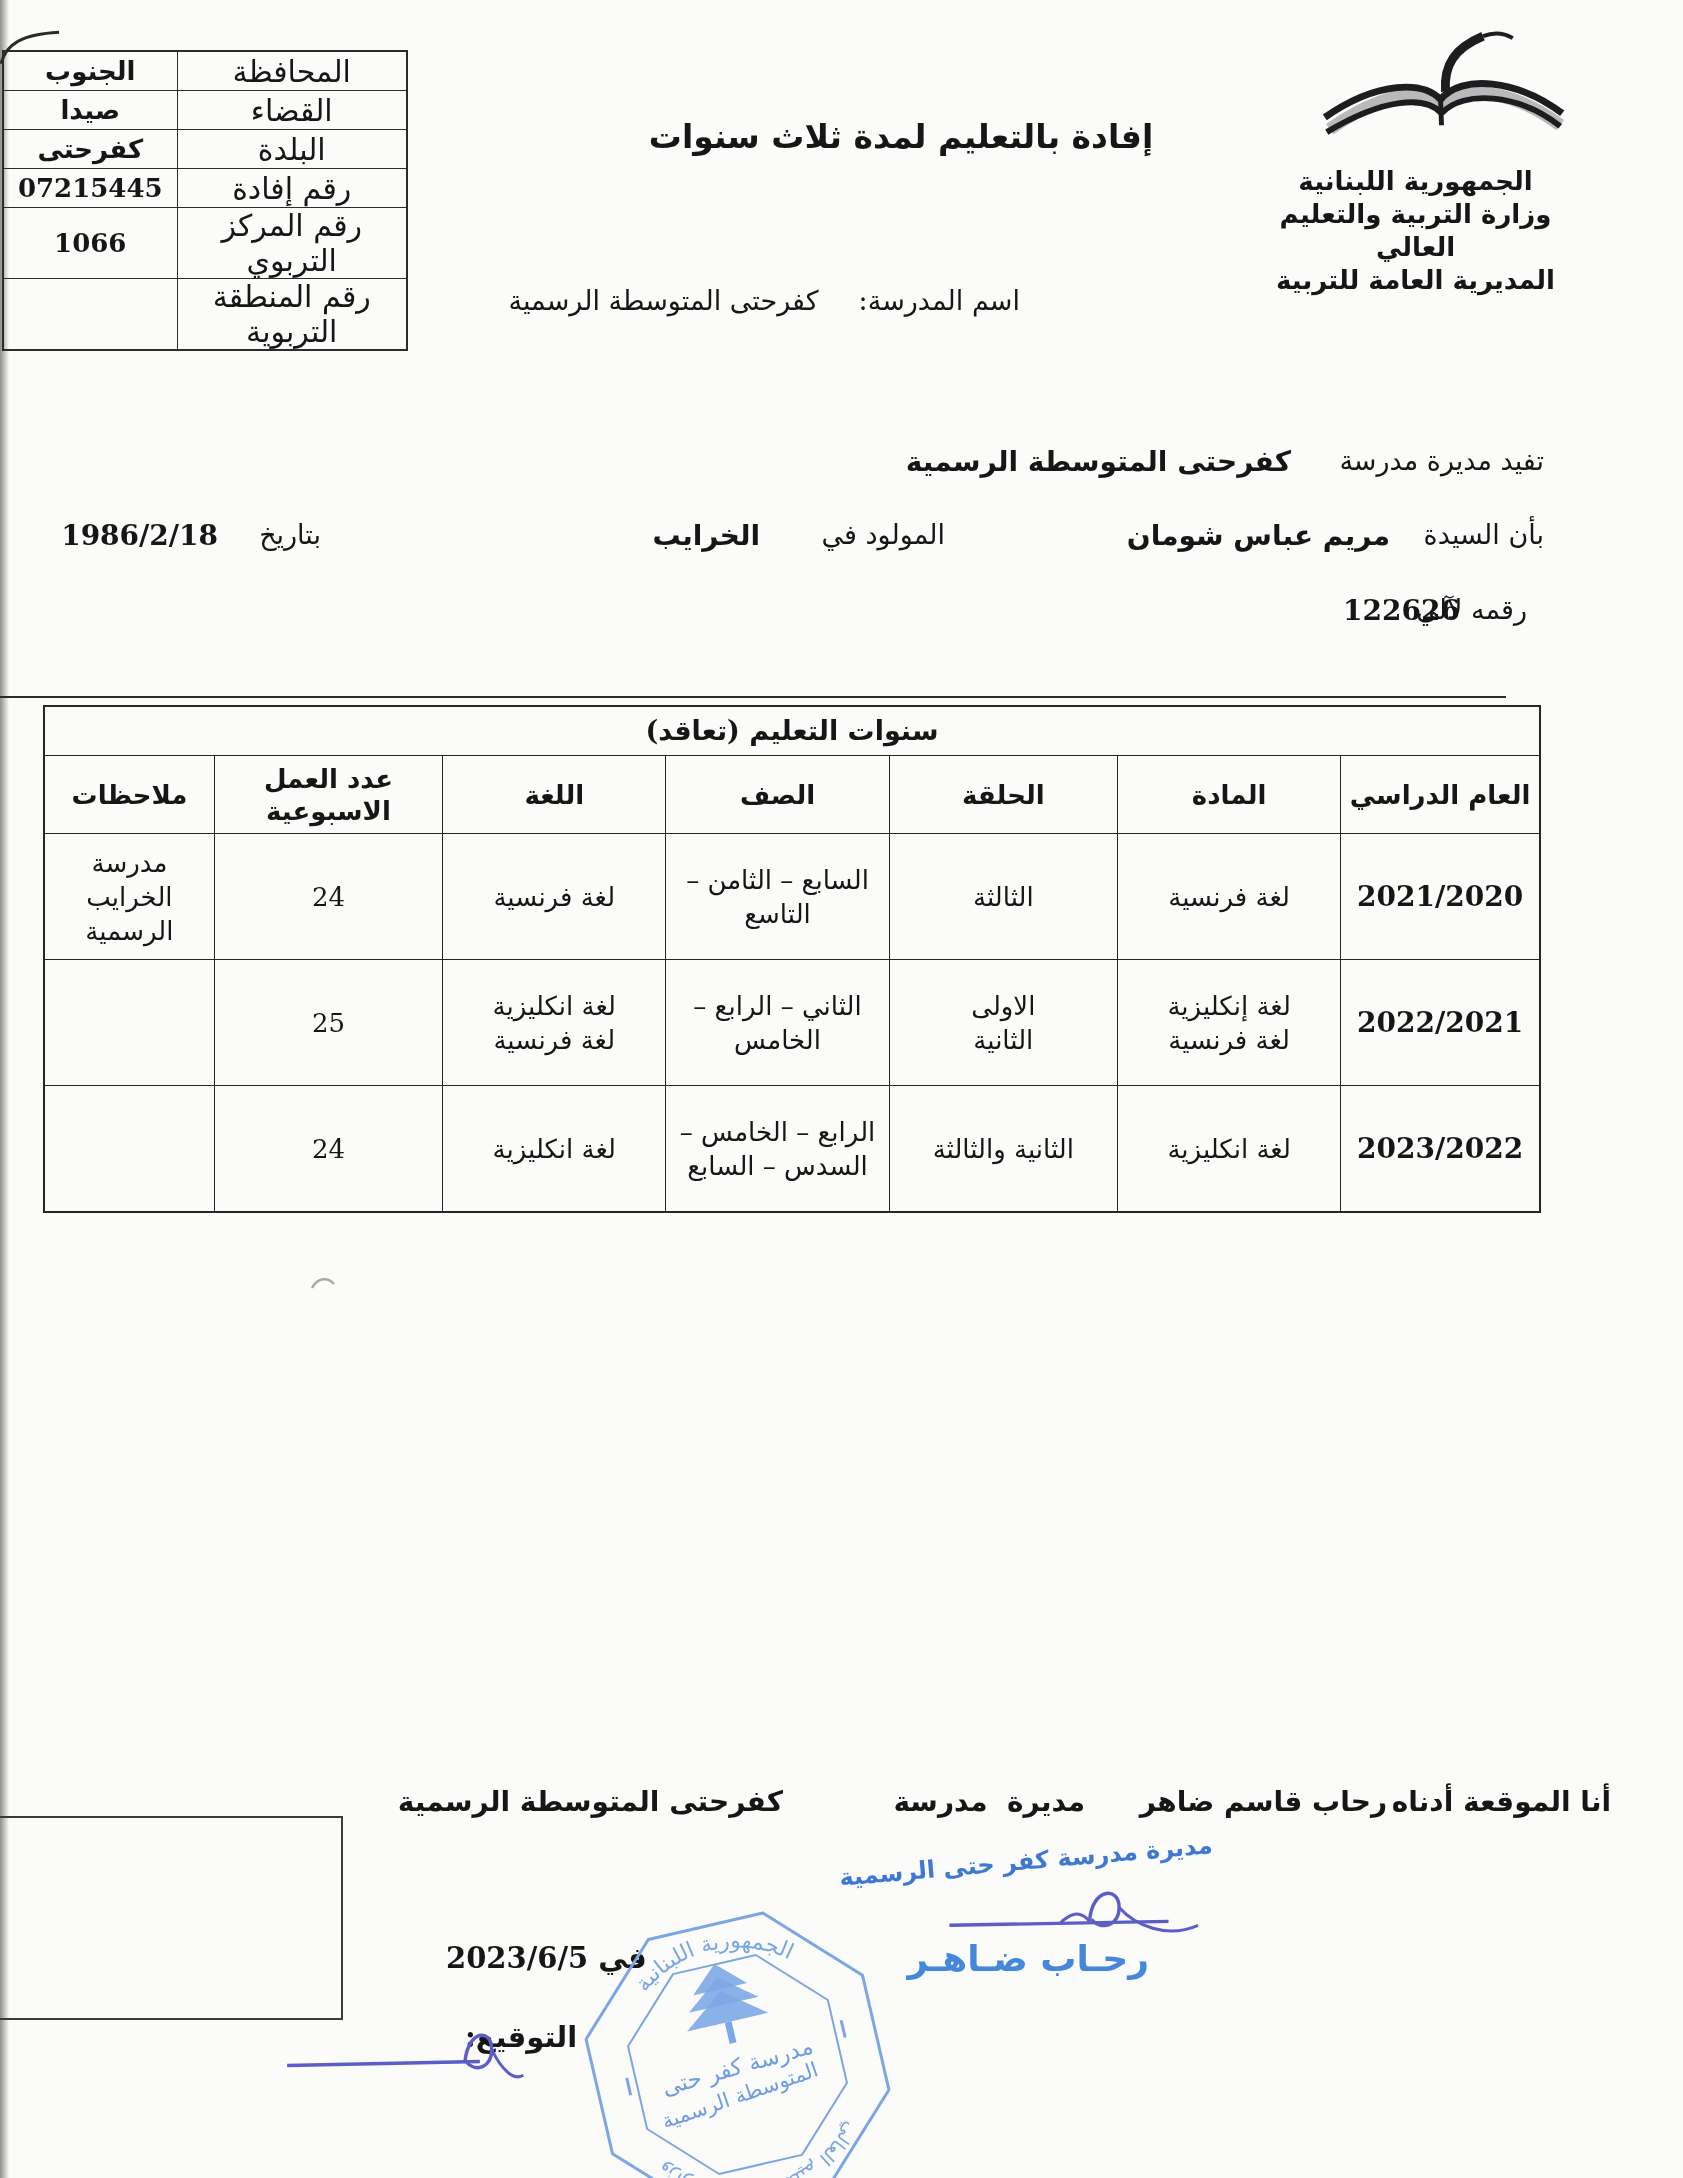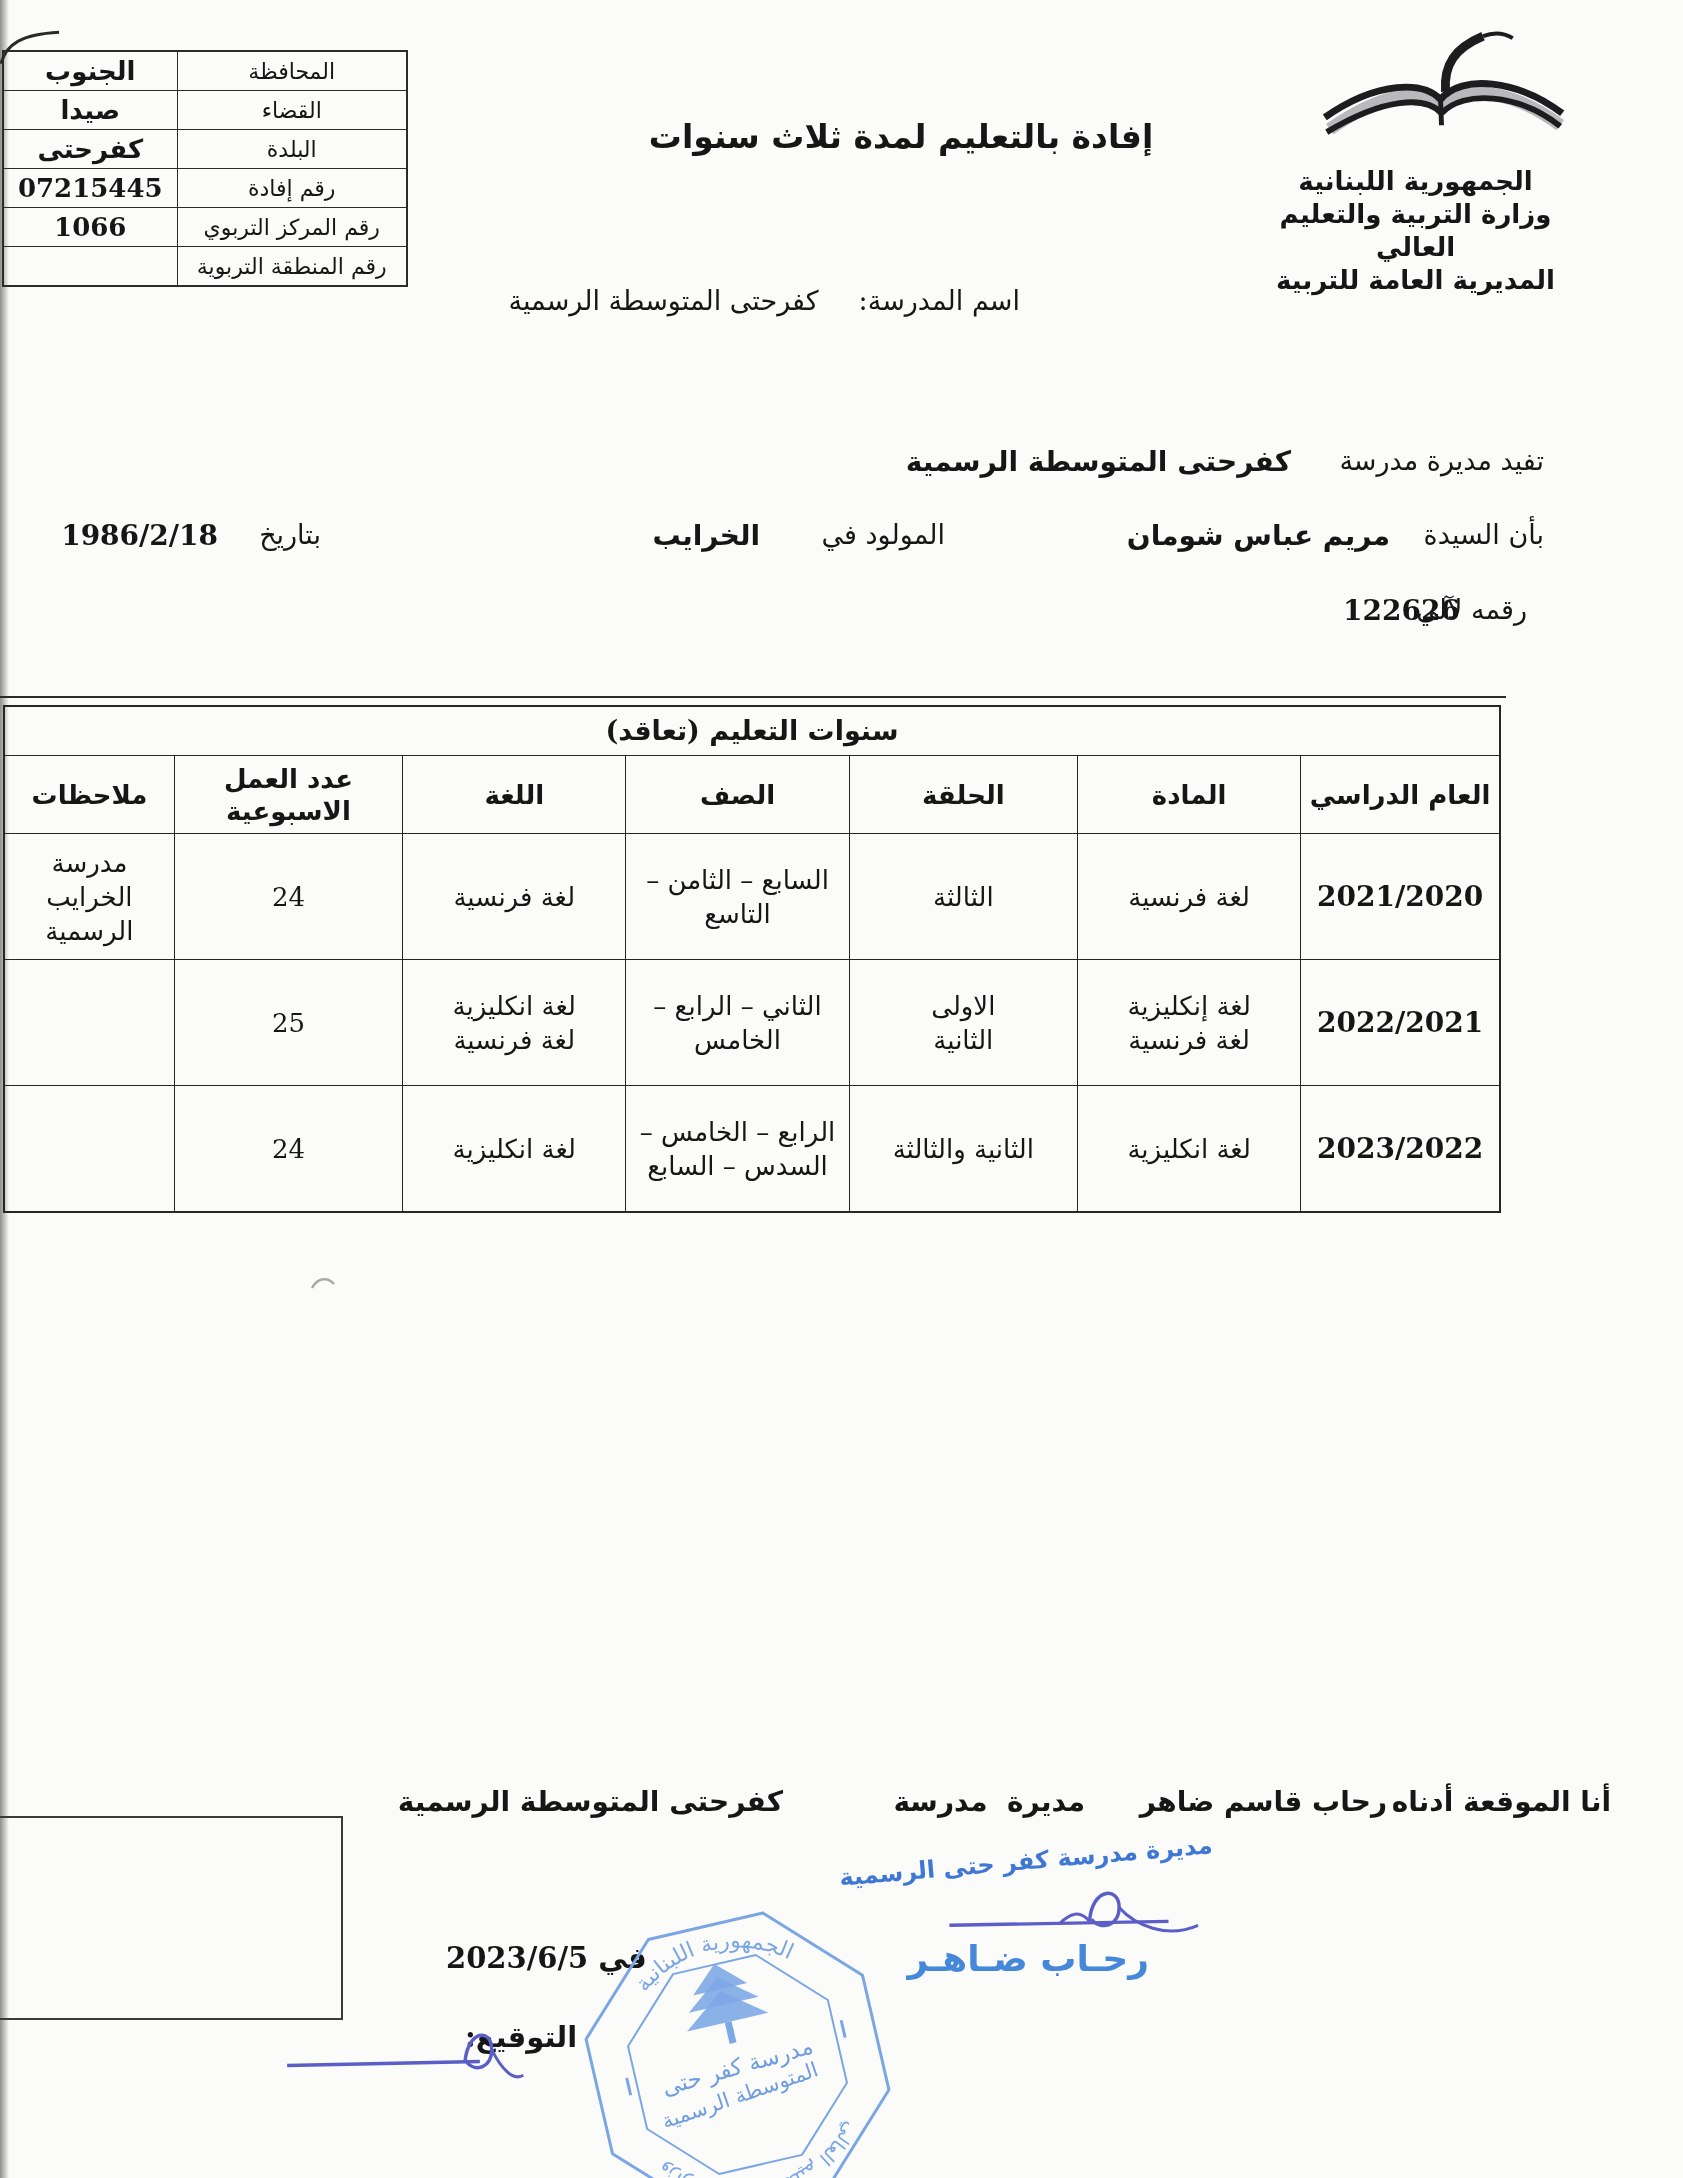--- a/index.html
+++ b/index.html
@@ -12,21 +12,21 @@
   b{font-weight:bold;}
 
   
   .scan-edge{left:0;top:0;width:9px;height:2178px;
     background:linear-gradient(90deg,#8f8f8c,#c9c9c5 55%,#fbfbf9);}
 
   
   table.itab{border-collapse:collapse;direction:rtl;table-layout:fixed;}
   table.itab{border:2.5px solid #2b2b2b;}
   table.itab td{border:1.6px solid #2b2b2b;text-align:center;vertical-align:middle;
-    height:38px;font-size:22px;padding:0 4px;overflow:hidden;}
+    height:38px;font-size:30px;padding:0 4px;overflow:hidden;}
   table.itab td.val{font-weight:bold;font-size:26px;text-align:center;}
 
   
   .ministry{left:1252px;top:165px;width:327px;text-align:center;
     font-size:26px;font-weight:bold;line-height:33px;direction:rtl;}
 
   .doc-title{left:594px;top:117px;width:614px;text-align:center;
     font-size:33px;font-weight:bold;direction:rtl;}
 
   .hdr-lines{right:663px;top:201px;text-align:right;direction:rtl;
@@ -35,21 +35,21 @@
   .sp40{display:inline-block;width:40px;}
 
   
   .bline{left:0;top:0;width:1683px;height:44px;font-size:27px;direction:rtl;}
   .bline span,.bline b{position:absolute;white-space:pre;direction:rtl;}
   .bline b{font-size:28px;}
 
   
   .topline{left:0;top:696px;width:1506px;height:2px;background:#2b2b2b;}
   table.mtab{border-collapse:collapse;direction:rtl;table-layout:fixed;
-    border:2.5px solid #262626;width:1498px;}
+    border:2.5px solid #262626;width:1498px;margin-left:40px;}
   table.mtab td{border:1.8px solid #262626;text-align:center;vertical-align:middle;
     font-size:26px;white-space:pre-line;padding:2px 3px;overflow:hidden;line-height:34px;}
   table.mtab tr.ttl td{height:44px;font-weight:bold;font-size:27px;}
   table.mtab tr.hd td{height:73px;font-weight:bold;line-height:32px;}
   table.mtab tr.dr td{height:121px;}
   table.mtab td.yr{font-weight:bold;font-size:28px;}
 
   
   .fline{left:0;top:1785px;width:1683px;height:44px;font-size:28px;font-weight:bold;direction:rtl;}
   .fline span{position:absolute;white-space:pre;direction:rtl;}

